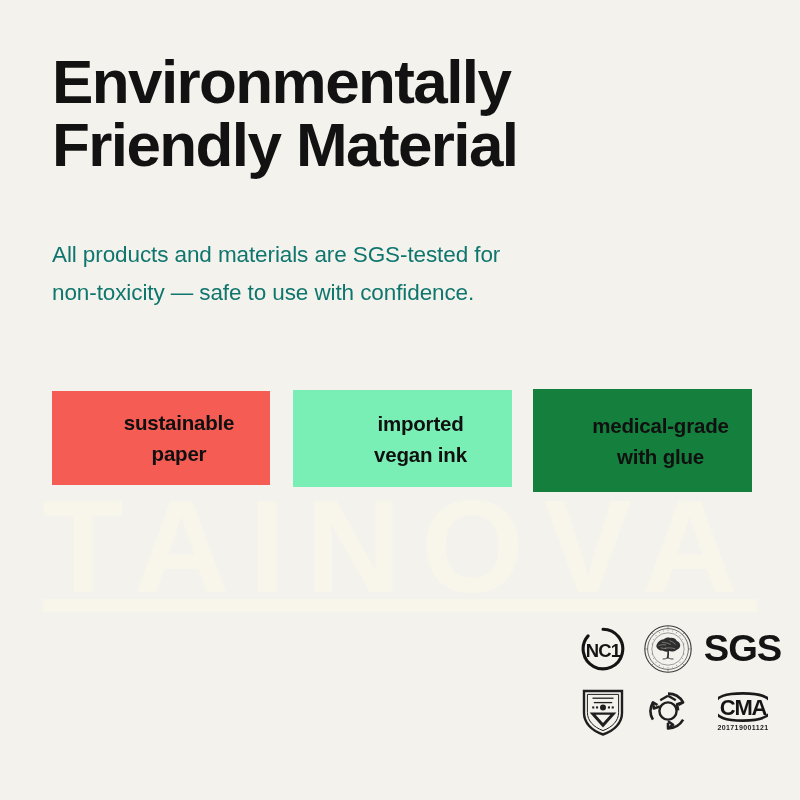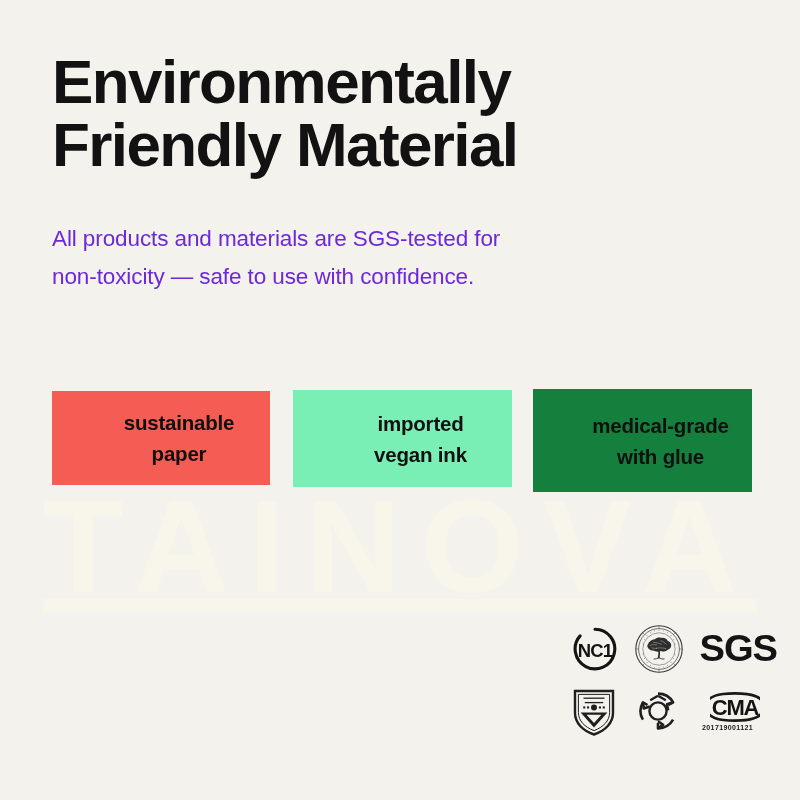--- a/index.html
+++ b/index.html
@@ -58,29 +58,29 @@
     line-height: 63px;
     letter-spacing: -1.6px;
     color: #121212;
   }
   .heading .ln { display: block; }
 
   
   .subcopy {
     position: absolute;
     left: 52px;
-    top: 220px;
+    top: 236px;
     width: 600px;
     z-index: 2;
     font-family: "Liberation Sans", sans-serif;
     font-weight: 400;
     font-size: 22.5px;
     line-height: 38px;
     letter-spacing: -0.1px;
-    color: #6d28d9;
+    color: #0f766e;
   }
   .subcopy .ln { display: block; }
 
   
   .tag-row {
     position: absolute;
     left: 52px;
     top: 391px;
     width: 700px;
     height: 110px;
@@ -134,20 +134,21 @@
     width: 212px;
     z-index: 3;
   }
   .cert-row {
     display: flex;
     align-items: center;
     height: 62px;
   }
   .cert {
     display: flex;
+    align-items: center;
     justify-content: center;
     flex-direction: column;
   }
 
   .cert--nc1    { width: 62px; }
   .cert--tree   { width: 68px; }
   .cert--sgs    { width: 82px; justify-content: center; }
   .cert--shield { width: 62px; }
   .cert--recycle{ width: 68px; }
   .cert--cma    { width: 82px; }

